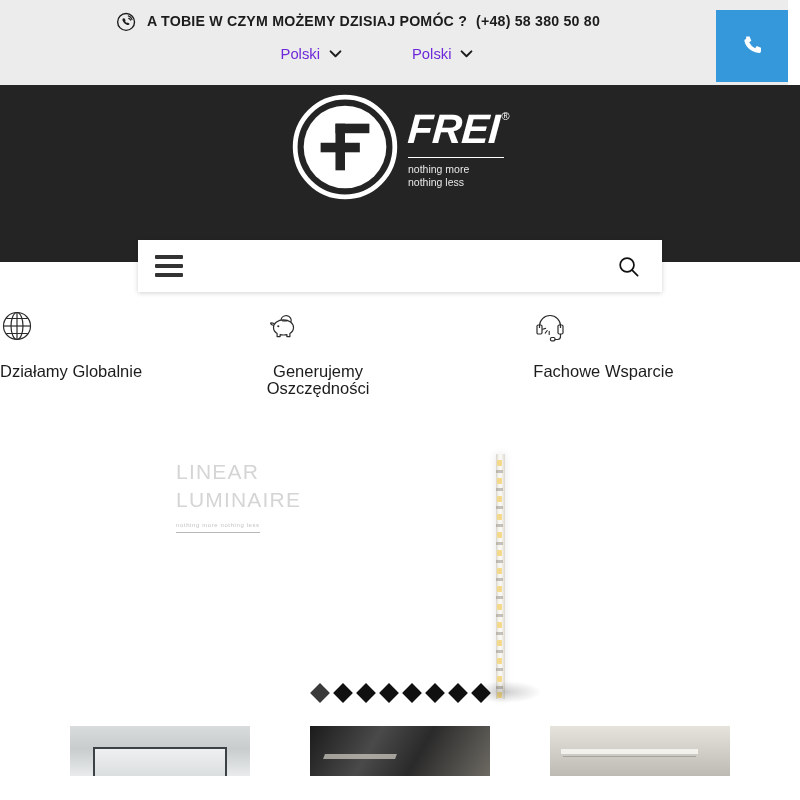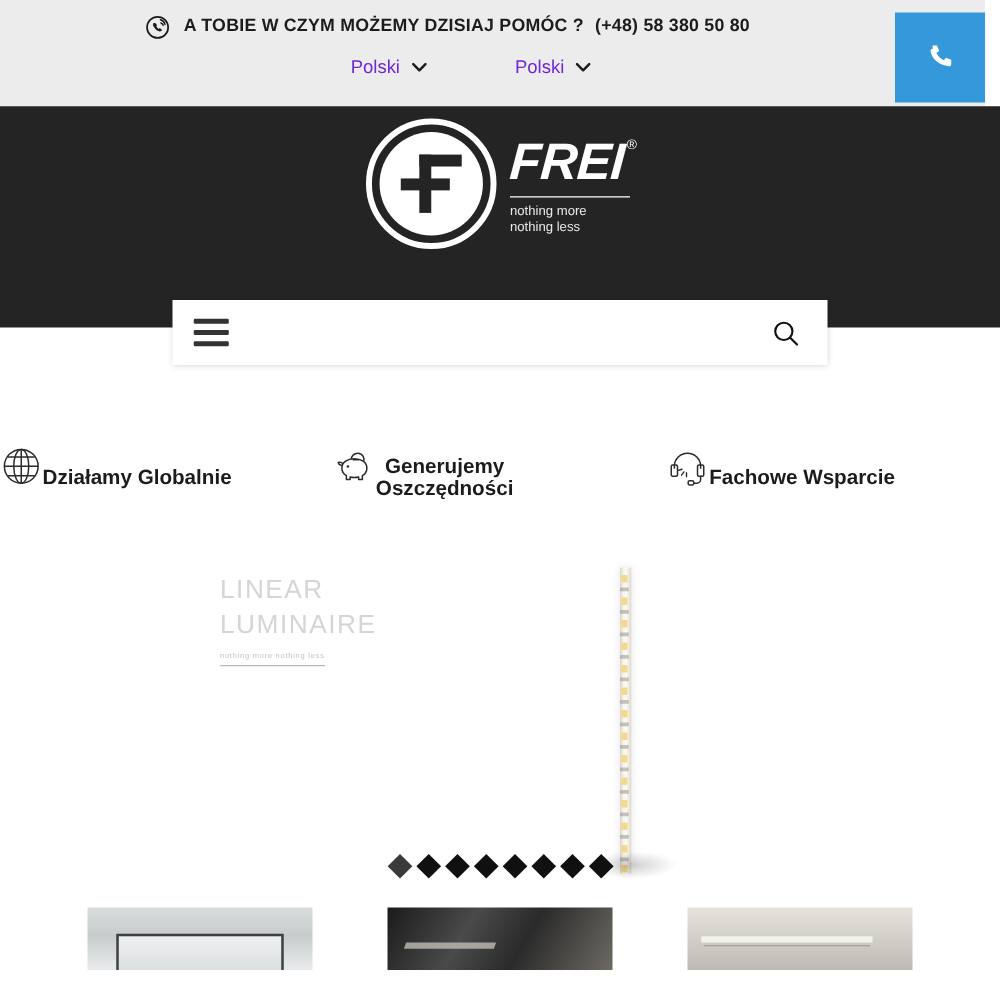--- a/index.html
+++ b/index.html
@@ -90,21 +90,21 @@
   .hamburger span { display: block; height: 4px; width: 28px; background: #333; border-radius: 1px; }
   .search-icon { width: 23px; height: 23px; cursor: pointer; }
 
   
   .features {
     position: relative;
     margin-top: 46px;
     width: 800px; height: 130px;
     display: flex;
   }
-  .feature { flex: 1; display: flex; align-items: center; font-weight: bold; }
+  .feature { flex: 1; display: flex; flex-direction: column; align-items: flex-start; }
   .feature-icon { height: 36px; display: flex; align-items: center; justify-content: center; }
   .feature-icon svg { display: block; }
   .feature-label {
     margin-top: 19px;
     font-size: 16.5px; color: #1c1c1c; text-align: center;
     line-height: 1.05; white-space: pre-line;
   }
 
   
   .carousel {

